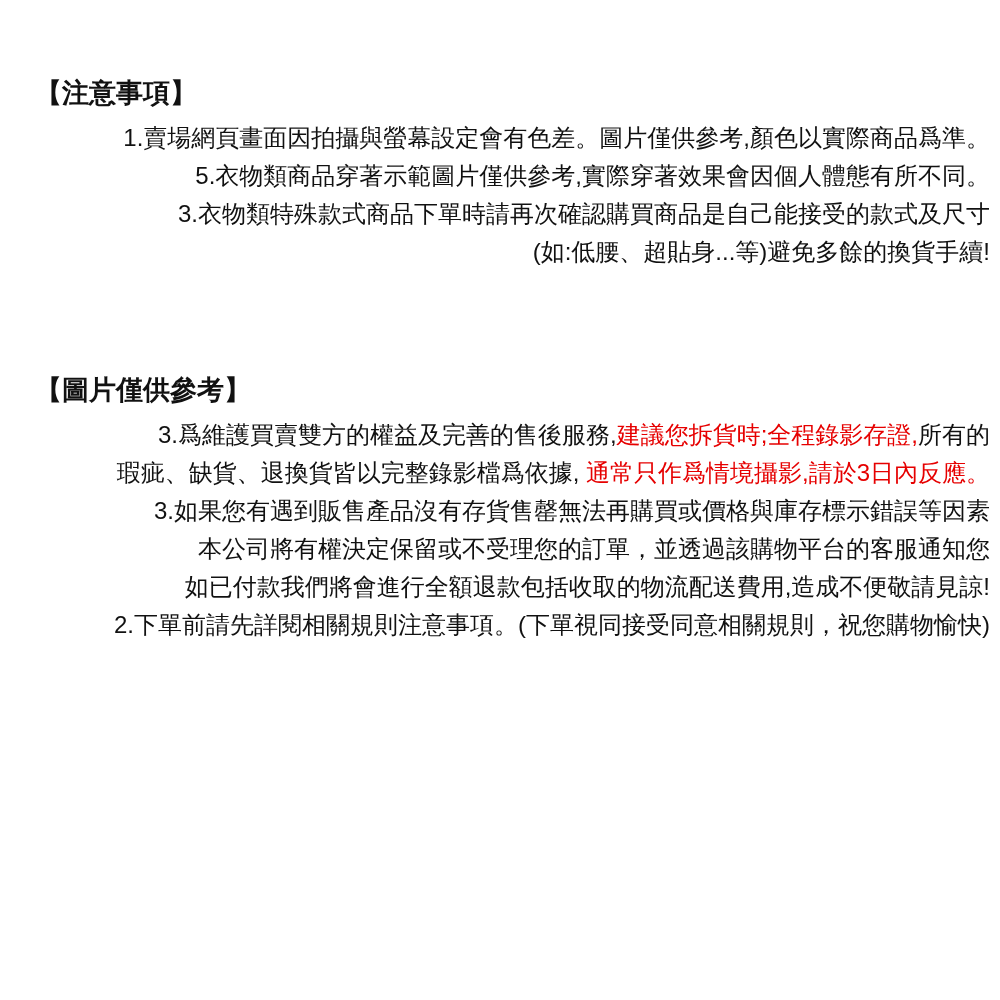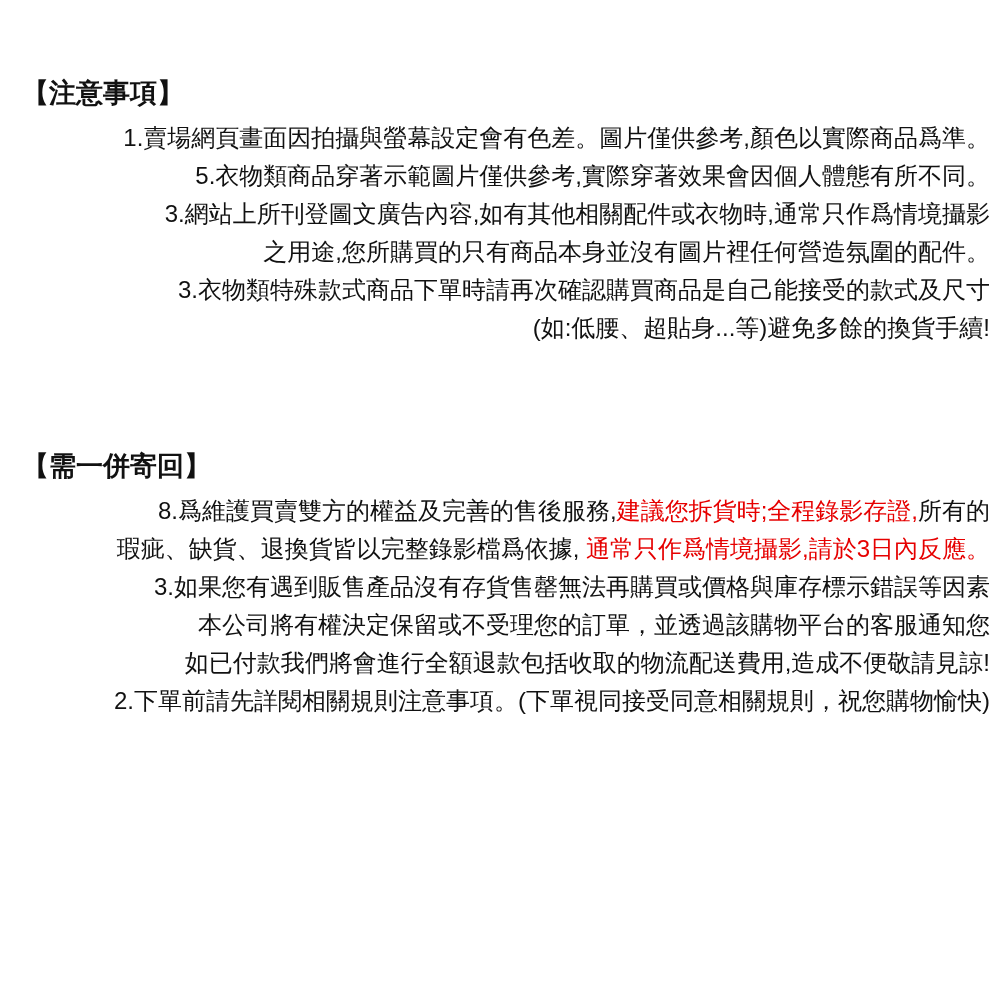--- a/index.html
+++ b/index.html
@@ -11,21 +11,21 @@
     width: 1000px;
     height: 1000px;
     overflow: hidden;
     font-family: "Liberation Sans", "DejaVu Sans", sans-serif;
     -webkit-font-smoothing: antialiased;
   }
   .page {
     box-sizing: border-box;
     width: 1000px;
     height: 1000px;
-    padding: 76px 10px 0 22px;
+    padding: 76px 10px 0 35px;
     background: var(--bg, #ffffff);
   }
   .section { }
   .section + .section {
     margin-top: 102px;
   }
   .section-title {
     font-size: 27px;
     line-height: 34px;
     font-weight: bold;
@@ -51,31 +51,29 @@
 </head>
 <body>
 
 <div class="page">
 
   <div class="section">
     <div class="section-title">【注意事項】</div>
     <div class="items">
         <div class="item"><span class="seg">1.賣場網頁畫面因拍攝與螢幕設定會有色差。圖片僅供參考,顏色以實際商品爲準。</span></div>
         <div class="item"><span class="seg">5.衣物類商品穿著示範圖片僅供參考,實際穿著效果會因個人體態有所不同。</span></div>
-        <div class="item"><span class="seg">3.網站上所刊登圖文廣告內容,如有其他相關配件或衣物時,通常只作爲情境攝影
-之用途,您所購買的只有商品本身並沒有圖片裡任何營造氛圍的配件。</span></div>
         <div class="item"><span class="seg">3.衣物類特殊款式商品下單時請再次確認購買商品是自己能接受的款式及尺寸
 (如:低腰、超貼身...等)避免多餘的換貨手續!</span></div>
       </div>
   </div>
 
   <div class="section">
-    <div class="section-title">【需一併寄回】</div>
+    <div class="section-title">【圖片僅供參考】</div>
     <div class="items">
-        <div class="item"><span class="seg">8.爲維護買賣雙方的權益及完善的售後服務,</span><span class="seg red">建議您拆貨時;全程錄影存證,</span><span class="seg">所有的
+        <div class="item"><span class="seg">3.爲維護買賣雙方的權益及完善的售後服務,</span><span class="seg red">建議您拆貨時;全程錄影存證,</span><span class="seg">所有的
 瑕疵、缺貨、退換貨皆以完整錄影檔爲依據, </span><span class="seg red">通常只作爲情境攝影,請於3日內反應。</span></div>
         <div class="item"><span class="seg">3.如果您有遇到販售產品沒有存貨售罄無法再購買或價格與庫存標示錯誤等因素
 本公司將有權決定保留或不受理您的訂單，並透過該購物平台的客服通知您
 如已付款我們將會進行全額退款包括收取的物流配送費用,造成不便敬請見諒!</span></div>
         <div class="item"><span class="seg">2.下單前請先詳閱相關規則注意事項。(下單視同接受同意相關規則，祝您購物愉快)</span></div>
       </div>
   </div>
 
 </div>
 

